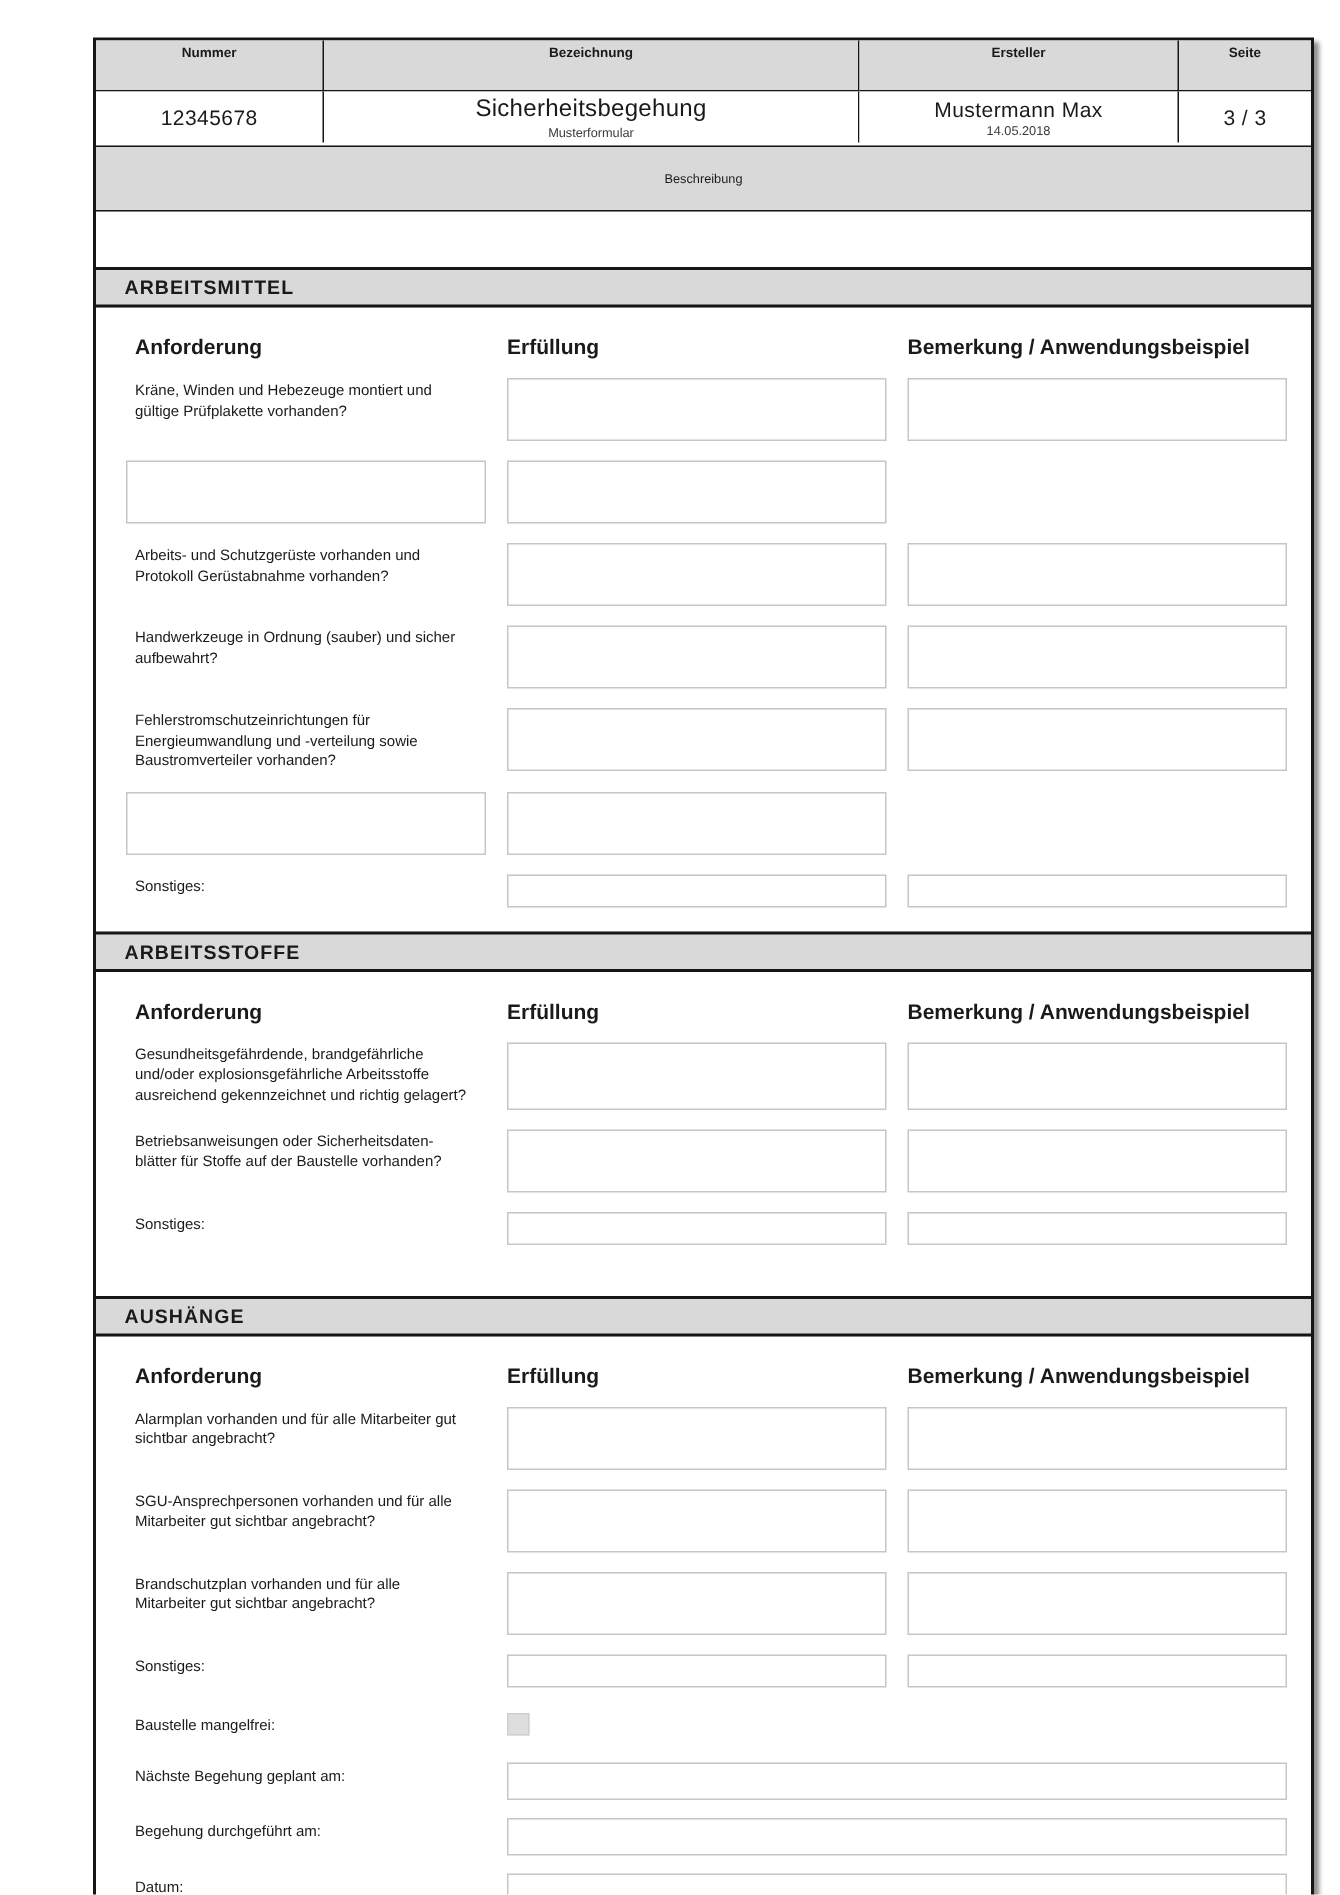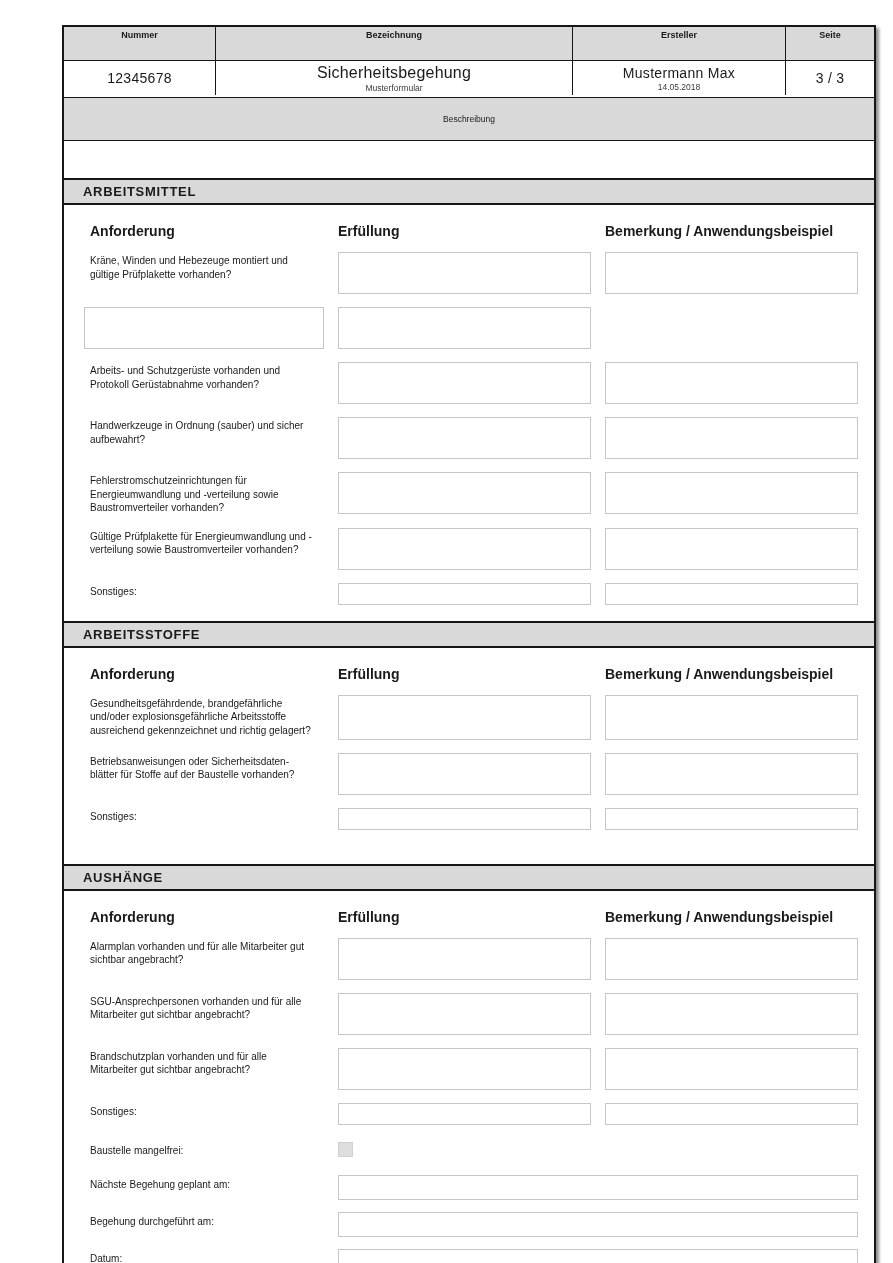--- a/index.html
+++ b/index.html
@@ -125,21 +125,20 @@
       <div class="q">Handwerkzeuge in Ordnung (sauber) und sicher aufbewahrt?</div>
       <textarea class="box" style=""></textarea>
       <textarea class="box" style=""></textarea>
     </div>
     <div class="grid3 frow">
       <div class="q">Fehlerstromschutzeinrichtungen für Energieumwandlung und -verteilung sowie Baustromverteiler vorhanden?</div>
       <textarea class="box" style=""></textarea>
       <textarea class="box" style=""></textarea>
     </div>
     <div class="grid3 frow">
-      <div class="q">Gültige Prüfplakette für Energieumwandlung und -verteilung sowie Baustromverteiler vorhanden?</div>
       <textarea class="box" style=""></textarea>
       <textarea class="box" style=""></textarea>
     </div>
     <div class="grid3 frow">
       <div class="q">Sonstiges:</div>
       <input type="text" class="box small" style="">
       <input type="text" class="box small" style="">
     </div>
   </div>
 

